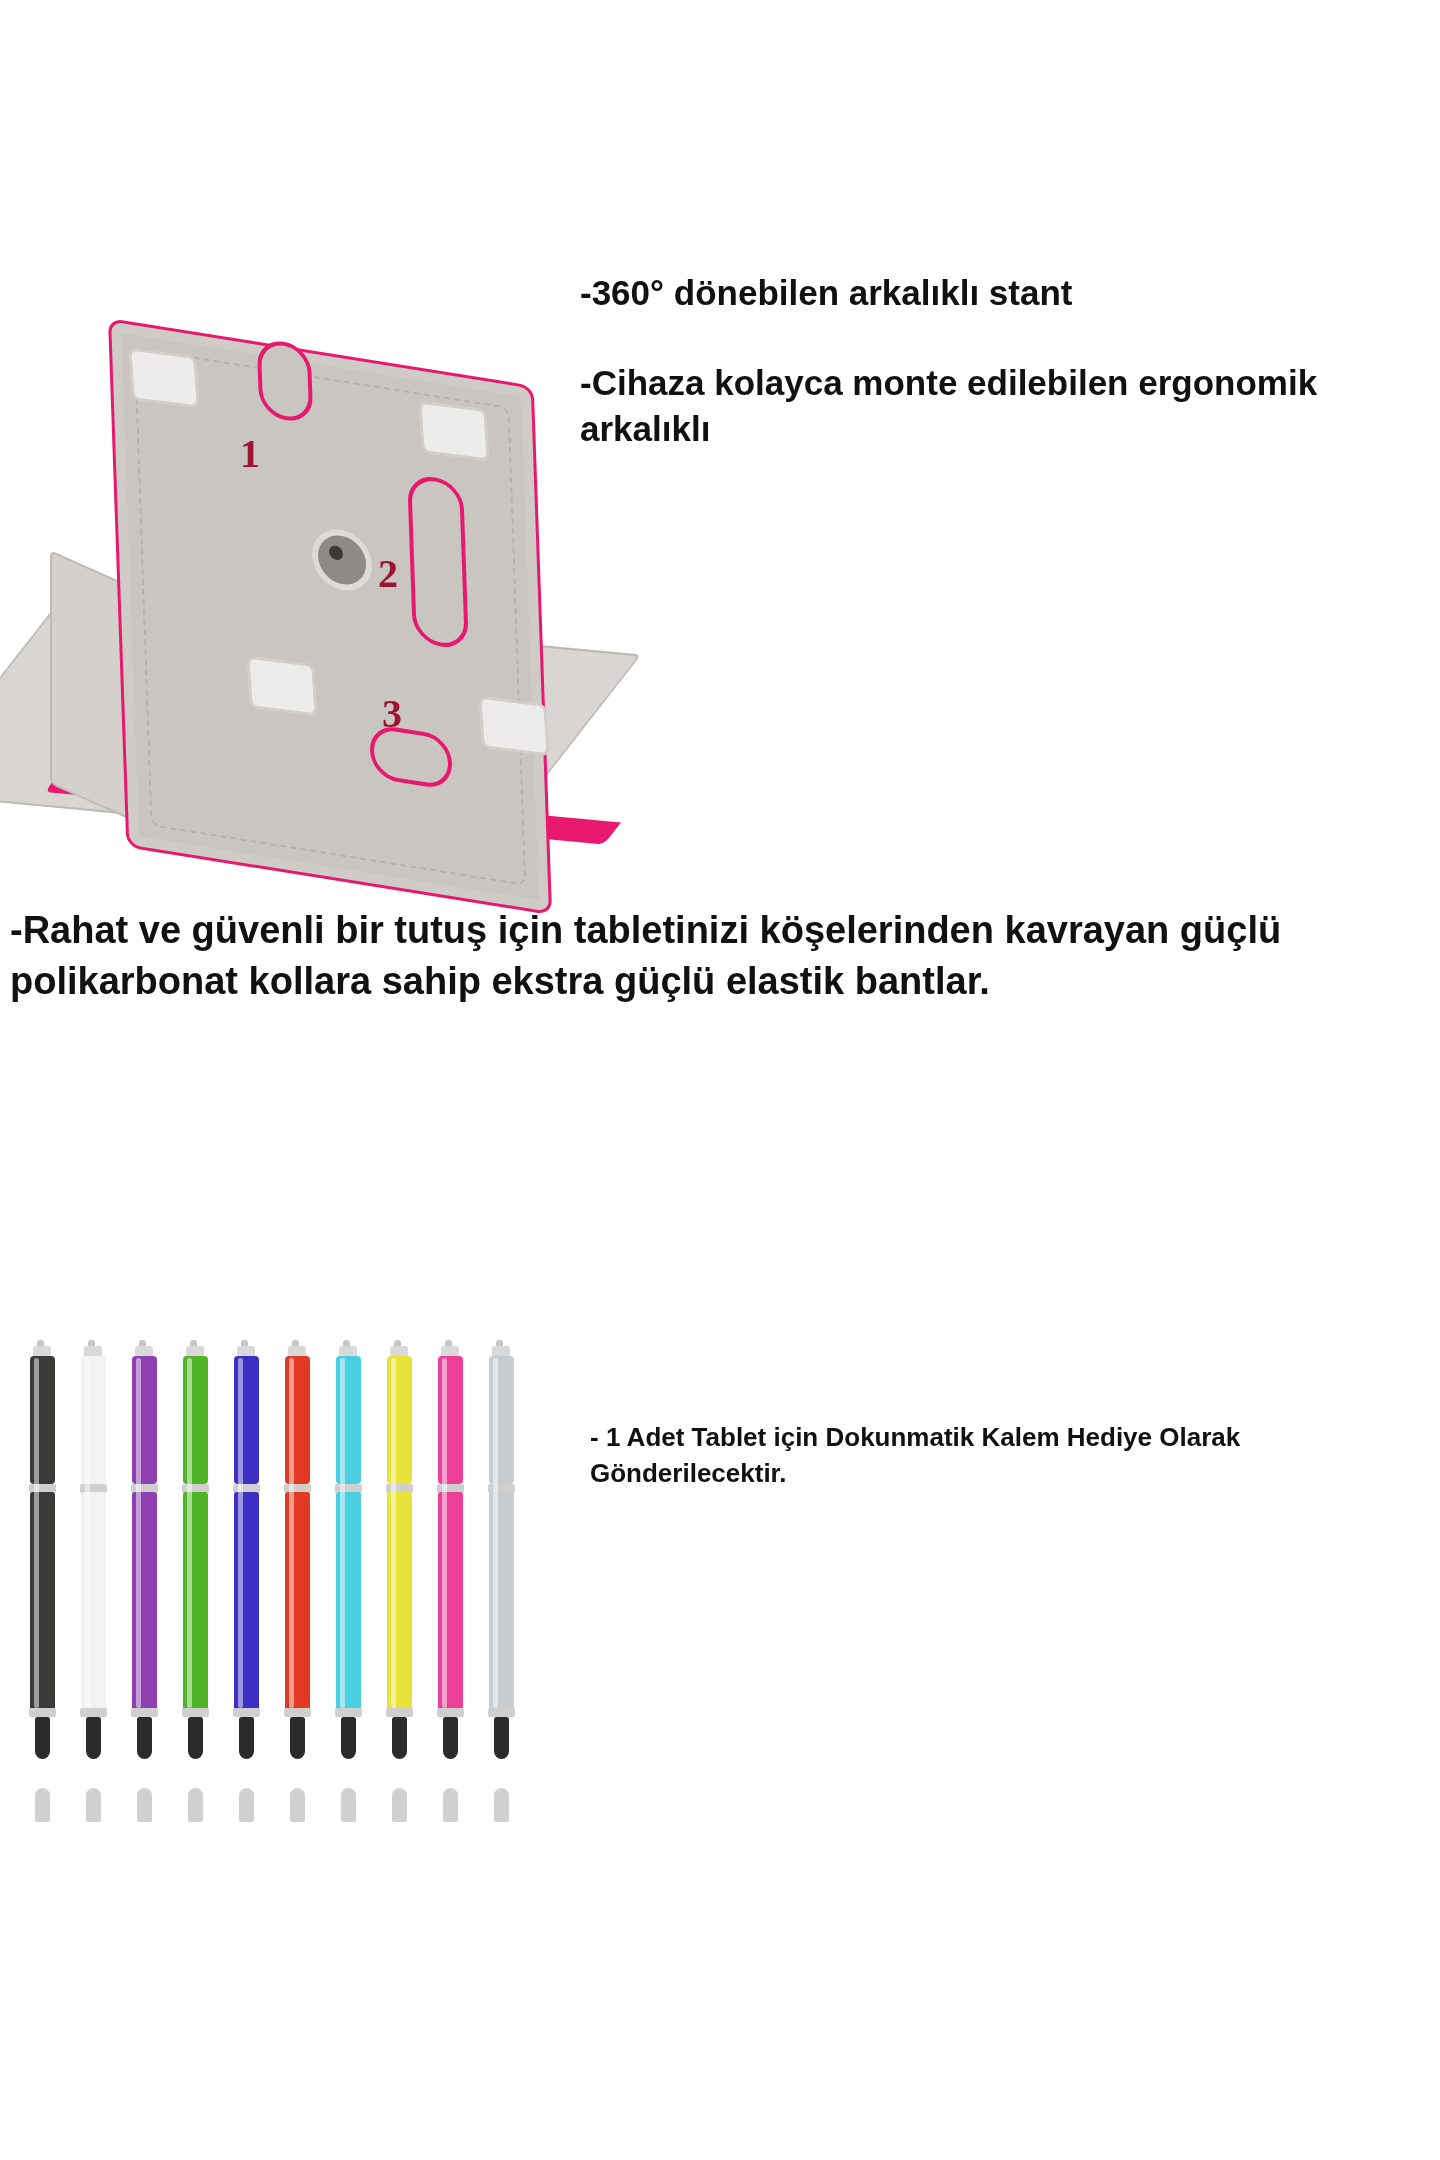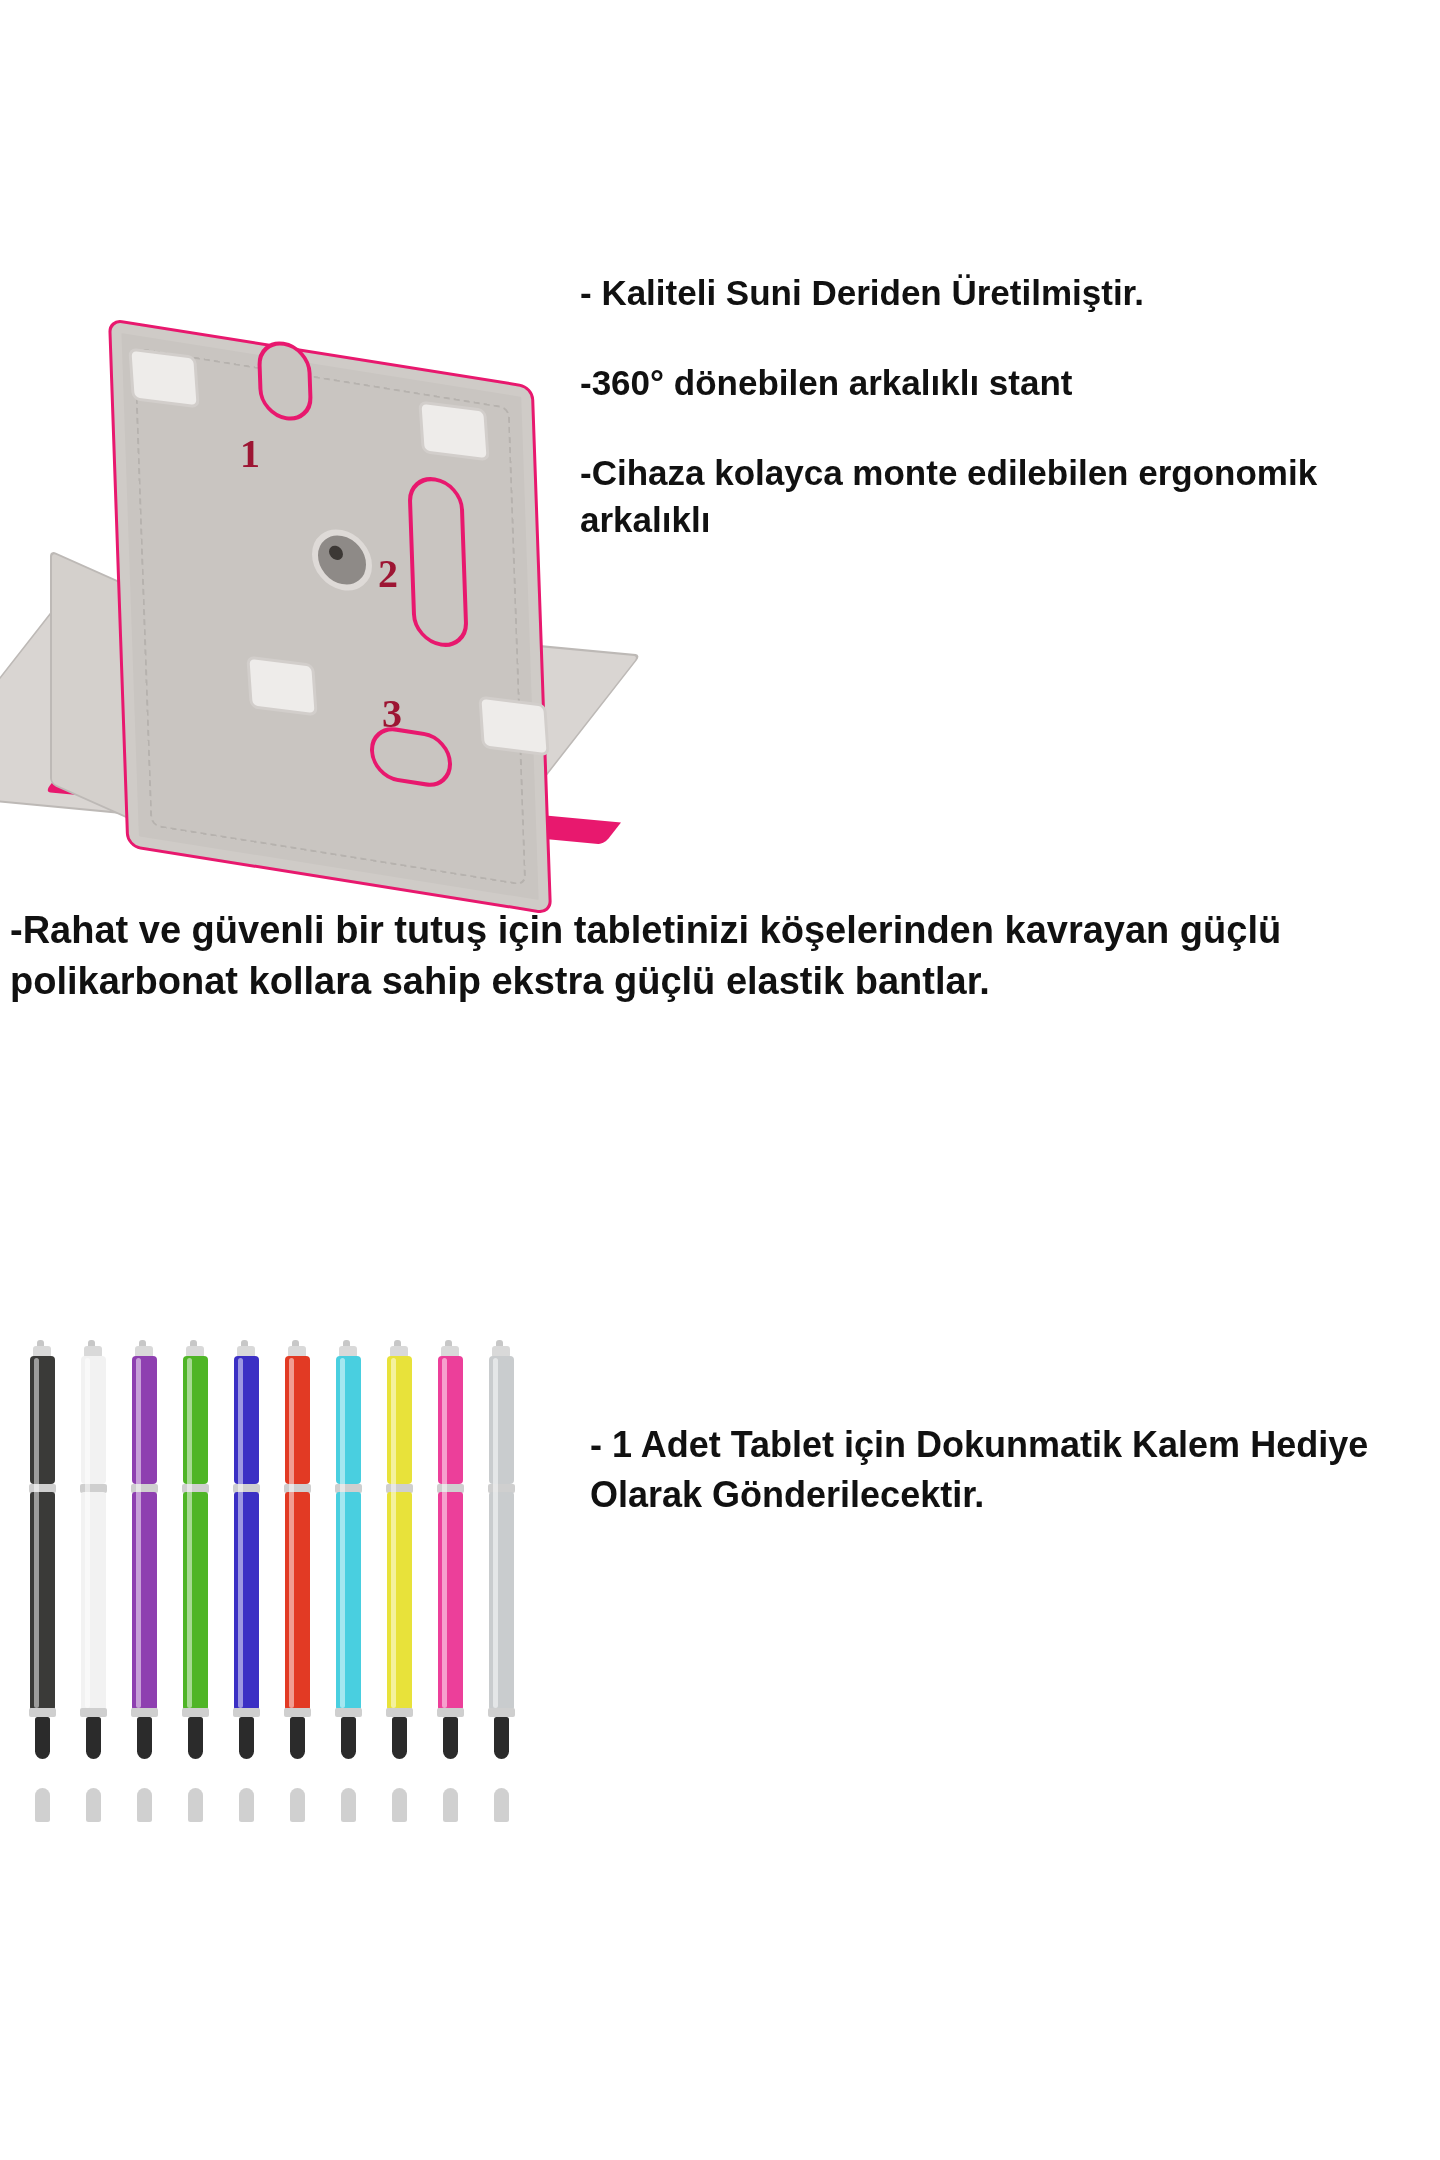--- a/index.html
+++ b/index.html
@@ -279,21 +279,21 @@
     background: #2b2b2b;
     border-radius: 3px 3px 9px 9px;
   }
 
   
   .gift-text {
     position: absolute;
     left: 590px;
     top: 1420px;
     width: 790px;
-    font-size: 36px;
+    font-size: 26px;
     font-weight: 700;
     line-height: 1.38;
     color: #111111;
   }
 </style>
 </head>
 <body>
 
 <div class="page">
 
@@ -319,21 +319,20 @@
         <div class="corner-clip bl"></div>
         <div class="corner-clip br"></div>
 
         <div class="hole-number n1">1</div>
         <div class="hole-number n2">2</div>
         <div class="hole-number n3">3</div>
       </div>
     </div>
 
     <div class="top-bullets">
-      <div class="bullet">- Kaliteli Suni Deriden Üretilmiştir.</div>
       <div class="bullet">-360° dönebilen arkalıklı stant</div>
       <div class="bullet">-Cihaza kolayca monte edilebilen ergonomik arkalıklı</div>
     </div>
   </div>
 
   <div class="mid-paragraphs">
     <div class="para">-Rahat ve güvenli bir tutuş için tabletinizi köşelerinden kavrayan güçlü polikarbonat kollara sahip ekstra güçlü elastik bantlar.</div>
   </div>
 
   <div class="pens-photo">

